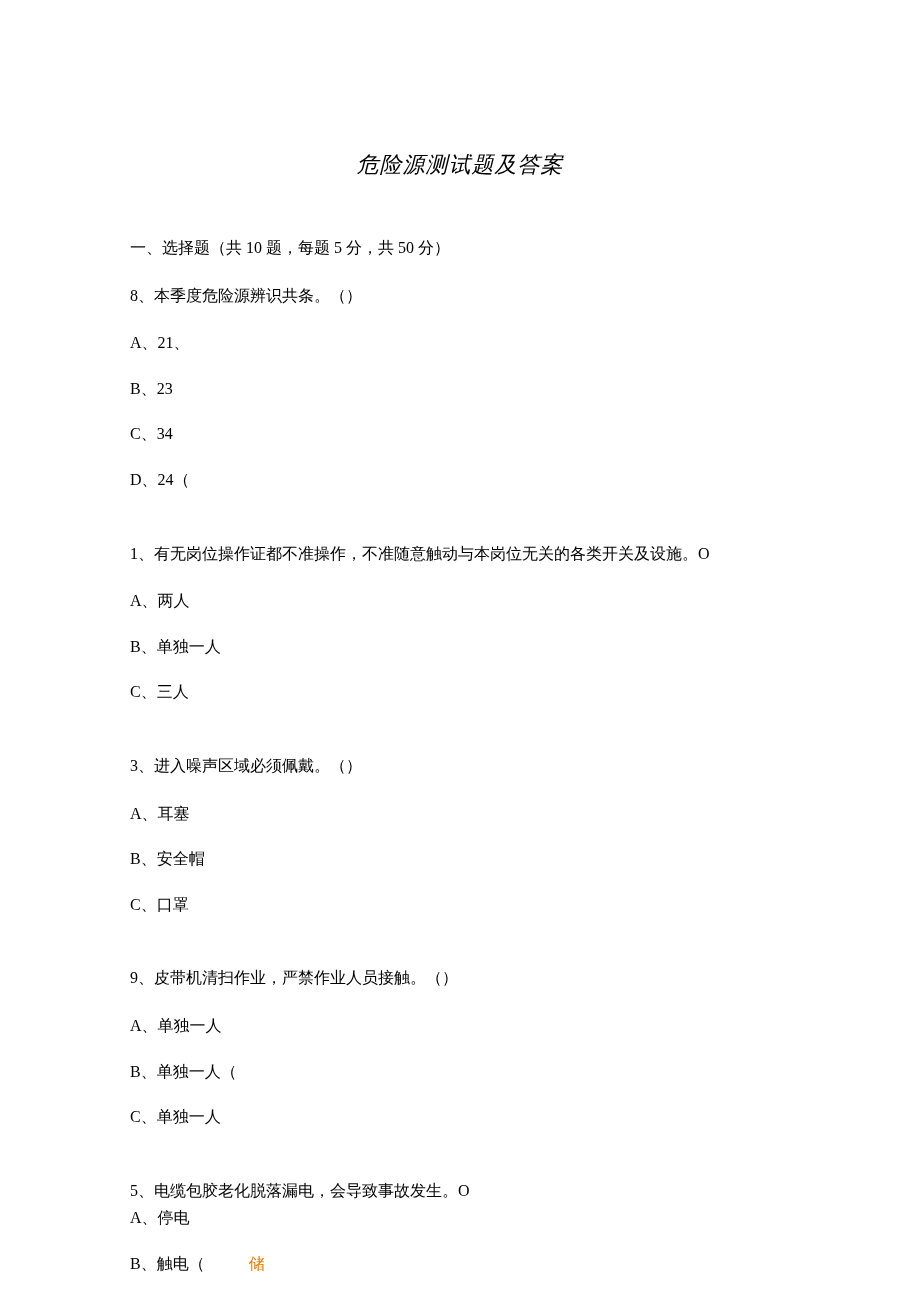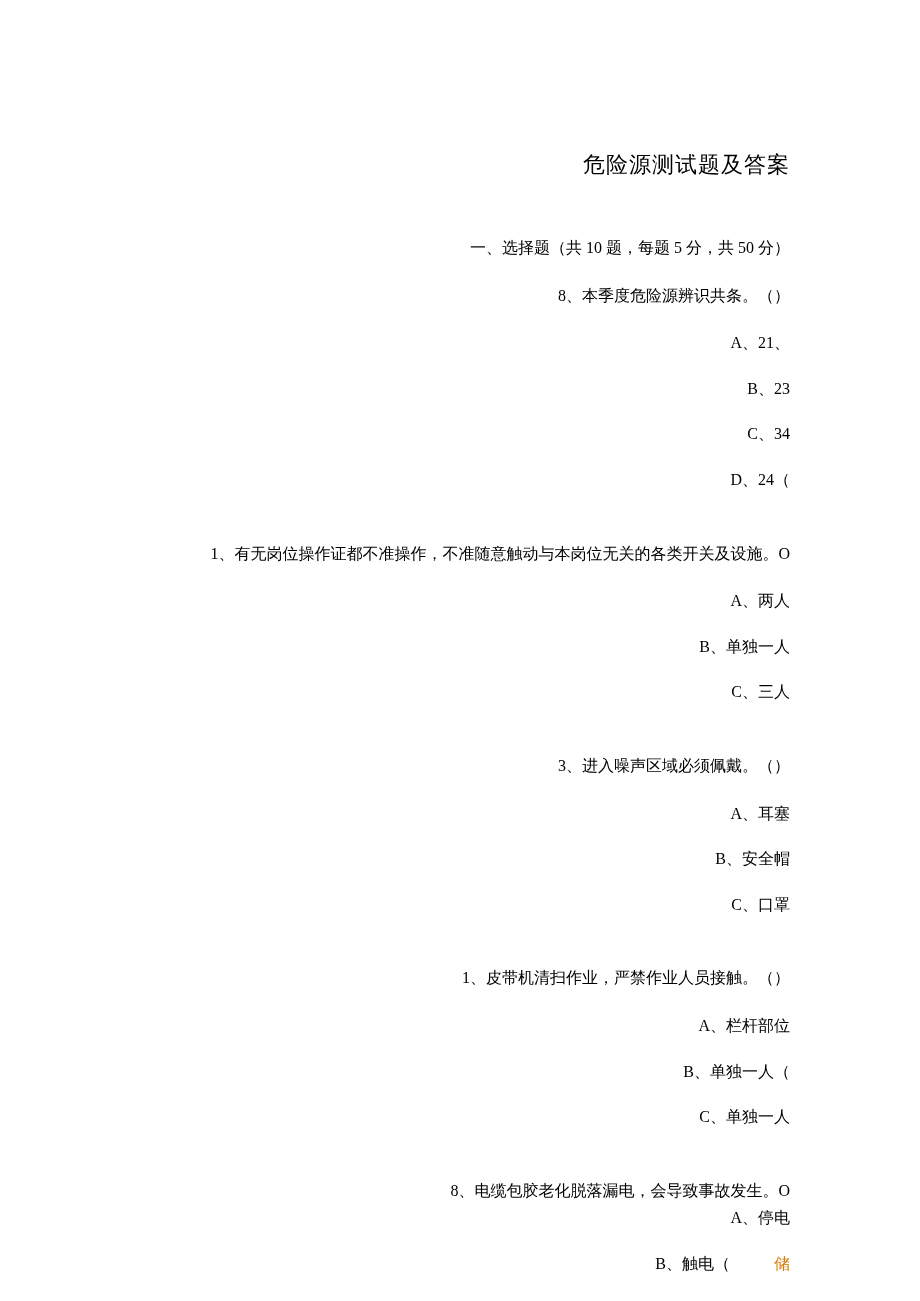--- a/index.html
+++ b/index.html
@@ -1,29 +1,31 @@
 <!DOCTYPE html>
 <html><head>
   <meta charset="utf-8">
   <style>
-    * { margin: 0; padding: 0; box-sizing: border-box; text-align: right; }
+    * { margin: 0; padding: 0; box-sizing: border-box; }
     body {
       background: #ffffff;
       width: 920px;
       height: 1301px;
       font-family: "SimSun", "宋体", serif;
       font-size: 16px;
       color: #000000;
       padding: 150px 130px 0 130px;
     }
     .title {
+      text-align: center;
       font-size: 22px;
       margin-bottom: 55px;
       font-weight: normal;
       letter-spacing: 1px;
+      font-style: italic;
     }
     .section-header {
       margin-bottom: 22px;
       line-height: 1.6;
     }
     .question {
       margin-bottom: 22px;
       line-height: 1.6;
     }
     .option {
@@ -57,23 +59,23 @@
 <div class="question">1、有无岗位操作证都不准操作，不准随意触动与本岗位无关的各类开关及设施。O</div>
 <div class="option">A、两人</div>
 <div class="option">B、单独一人</div>
 <div class="option block-gap">C、三人</div>
 
 <div class="question">3、进入噪声区域必须佩戴。（）</div>
 <div class="option">A、耳塞</div>
 <div class="option">B、安全帽</div>
 <div class="option block-gap">C、口罩</div>
 
-<div class="question">1、皮带机清扫作业，严禁作业人员接触。（）</div>
-<div class="option">A、栏杆部位</div>
+<div class="question">9、皮带机清扫作业，严禁作业人员接触。（）</div>
+<div class="option">A、单独一人</div>
 <div class="option">B、单独一人（</div>
 <div class="option block-gap">C、单独一人</div>
 
-<div class="question tight">8、电缆包胶老化脱落漏电，会导致事故发生。O</div>
+<div class="question tight">5、电缆包胶老化脱落漏电，会导致事故发生。O</div>
 <div class="option">A、停电</div>
 <div class="option">
   <span>B、触电（</span>
   <span class="inline-orange">储</span>
 </div>
 
 </body></html>

